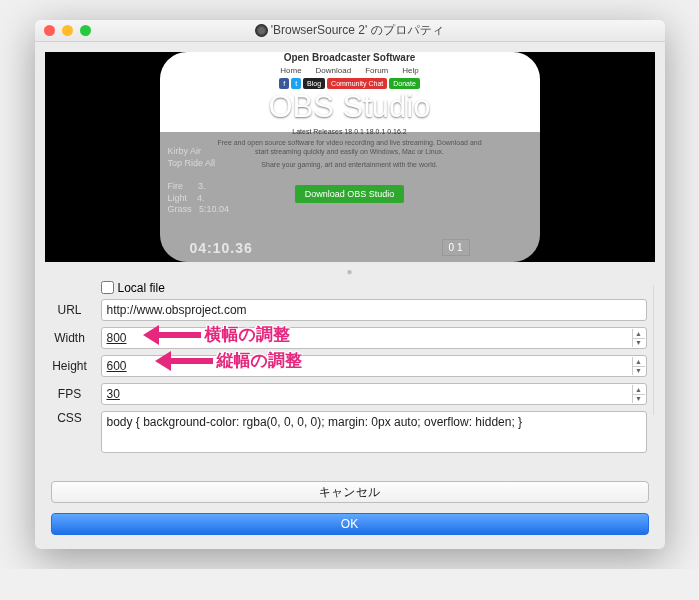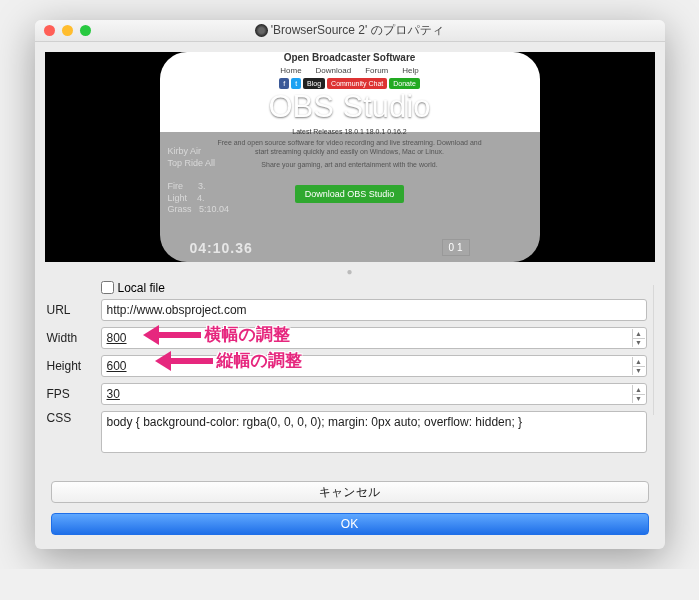--- a/index.html
+++ b/index.html
@@ -83,21 +83,21 @@
 .sep-dot { text-align:center; color:#bbb; font-size:10px; margin-top:2px; }
 
 .form-area {
   padding: 4px 18px 14px 12px;
   position: relative;
 }
 .row {
   display: flex; align-items: center; margin-bottom: 6px;
 }
 .label {
-  width: 46px; text-align: left; color:#222; font-size:12px; margin-right: 8px;
+  width: 46px; text-align: center; color:#222; font-size:12px; margin-right: 8px;
 }
 .checkbox-row { margin-left: 54px; margin-bottom: 4px; display:flex; align-items:flex-start; gap:4px; }
 .checkbox-row input { width:13px; height:13px; }
 .input-text, .spinner, .textarea {
   flex: 1;
   background: #fff;
   border: 1px solid #bdbdbd;
   border-radius: 3px;
   padding: 3px 5px;
   font-size: 12px;

